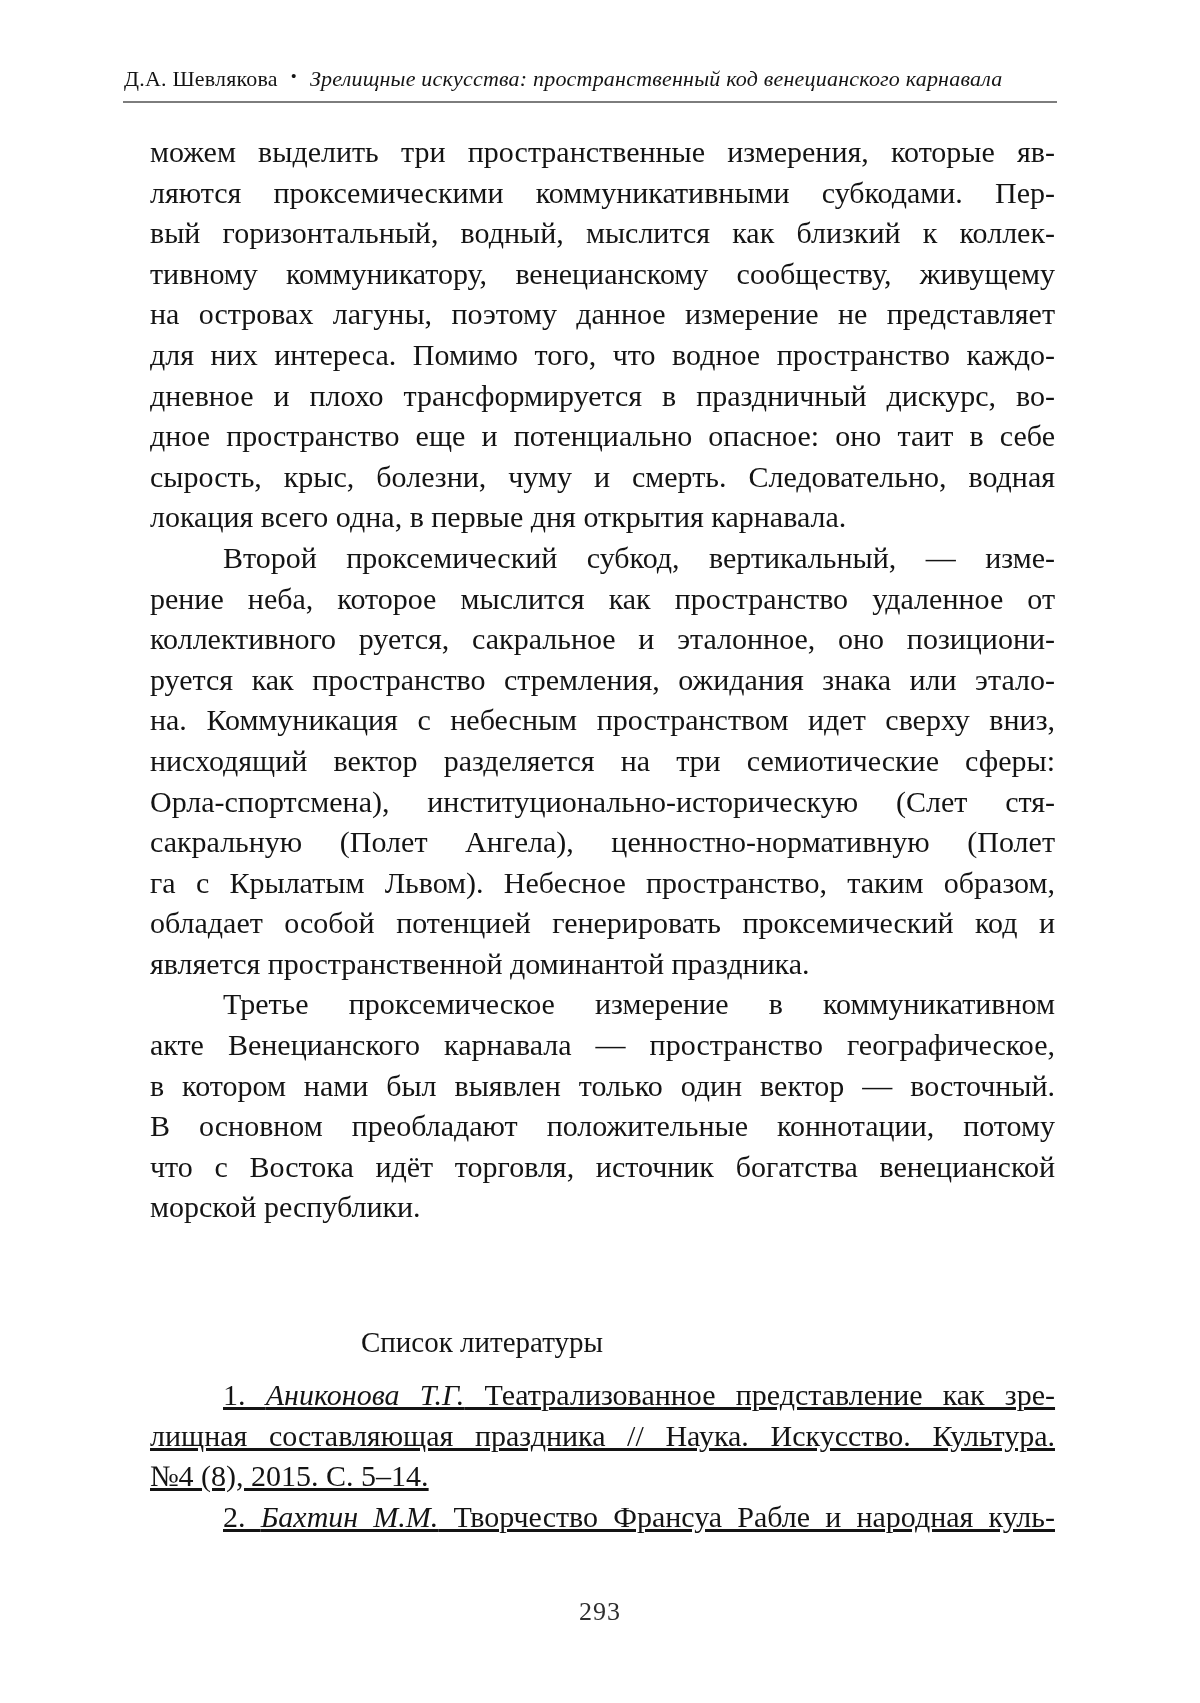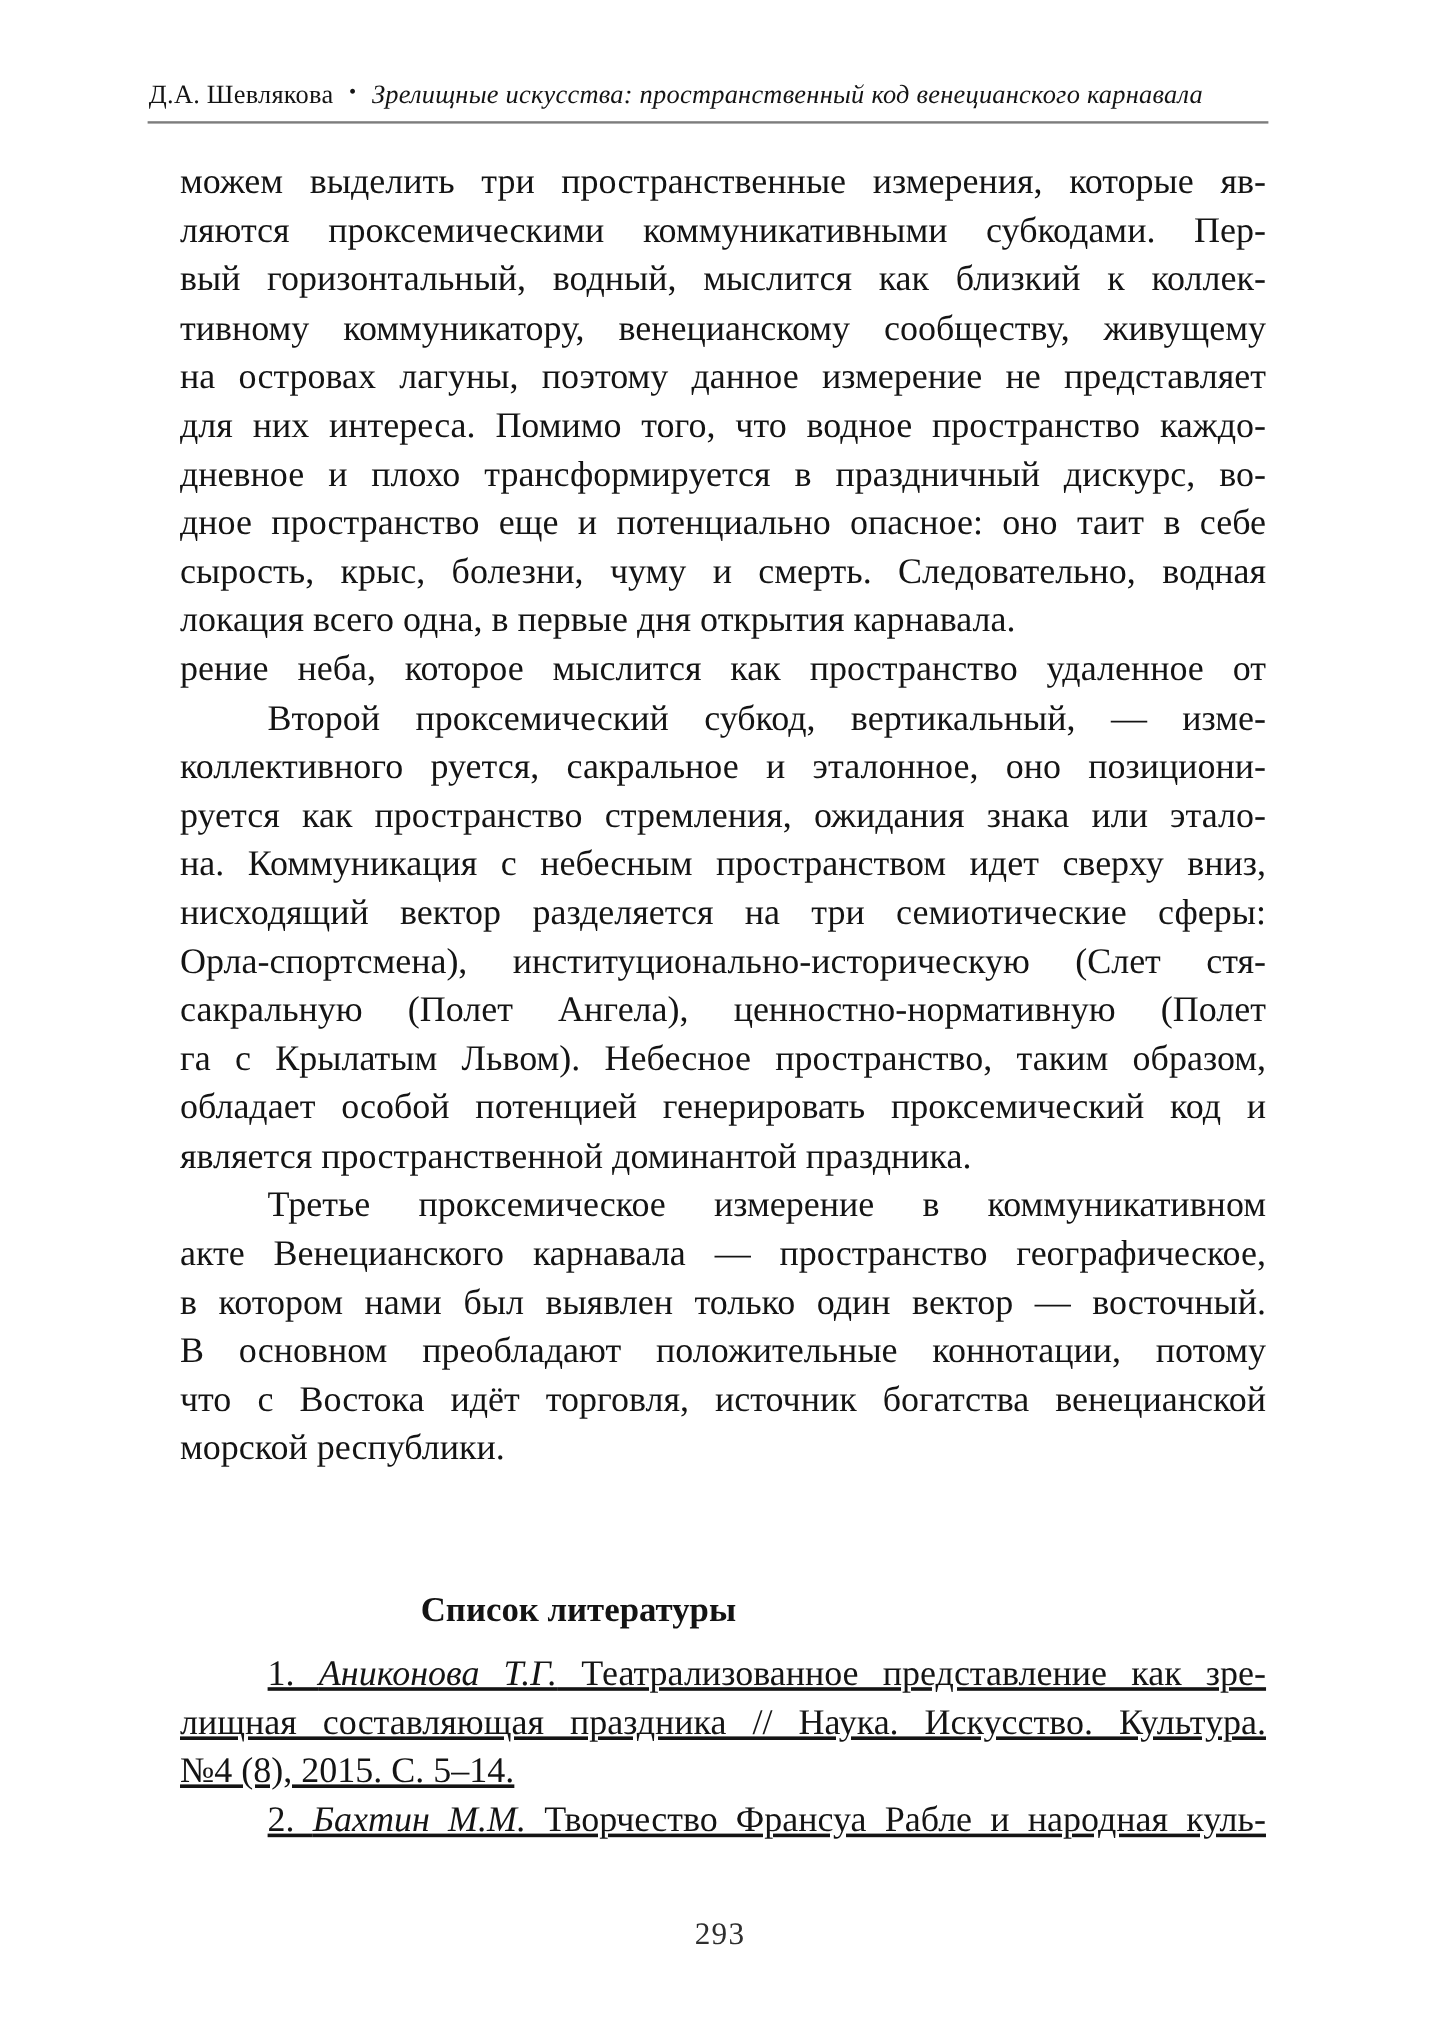--- a/index.html
+++ b/index.html
@@ -60,21 +60,21 @@
   }
   .line.indent{text-indent:73px;}
   .bib-heading{
     position:absolute;
     left:0;
     top:1322px;
     width:964px;
     margin:0;
     text-align:center;
     font-size:29px;
-    font-weight:bold;
+    font-weight:normal;
     line-height:40px;
   }
   .bibliography{
     position:absolute;
     left:150px;
     top:1375px;
     width:905px;
     font-size:30px;
     line-height:40.6px;
     text-decoration:underline;
@@ -108,22 +108,22 @@
       <div class="line">можем выделить три пространственные измерения, которые яв-</div>
       <div class="line">ляются проксемическими коммуникативными субкодами. Пер-</div>
       <div class="line">вый горизонтальный, водный, мыслится как близкий к коллек-</div>
       <div class="line">тивному коммуникатору, венецианскому сообществу, живущему</div>
       <div class="line">на островах лагуны, поэтому данное измерение не представляет</div>
       <div class="line">для них интереса. Помимо того, что водное пространство каждо-</div>
       <div class="line">дневное и плохо трансформируется в праздничный дискурс, во-</div>
       <div class="line">дное пространство еще и потенциально опасное: оно таит в себе</div>
       <div class="line">сырость, крыс, болезни, чуму и смерть. Следовательно, водная</div>
       <div class="line para-end">локация всего одна, в первые дня открытия карнавала.</div>
+      <div class="line indent">Второй проксемический субкод, вертикальный, — изме-</div>
       <div class="line">рение неба, которое мыслится как пространство удаленное от</div>
-      <div class="line indent">Второй проксемический субкод, вертикальный, — изме-</div>
       <div class="line">коллективного руется, сакральное и эталонное, оно позициони-</div>
       <div class="line">руется как пространство стремления, ожидания знака или этало-</div>
       <div class="line">на. Коммуникация с небесным пространством идет сверху вниз,</div>
       <div class="line">нисходящий вектор разделяется на три семиотические сферы:</div>
       <div class="line">Орла-спортсмена), институционально-историческую (Слет стя-</div>
       <div class="line">сакральную (Полет Ангела), ценностно-нормативную (Полет</div>
       <div class="line">га с Крылатым Львом). Небесное пространство, таким образом,</div>
       <div class="line">обладает особой потенцией генерировать проксемический код и</div>
       <div class="line para-end">является пространственной доминантой праздника.</div>
       <div class="line indent">Третье проксемическое измерение в коммуникативном</div>

